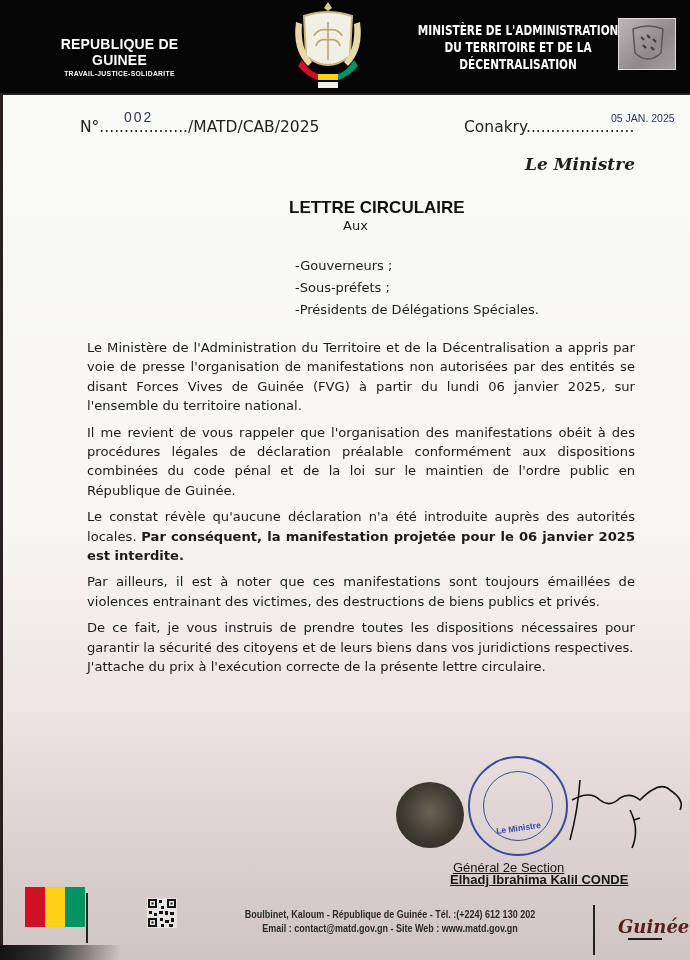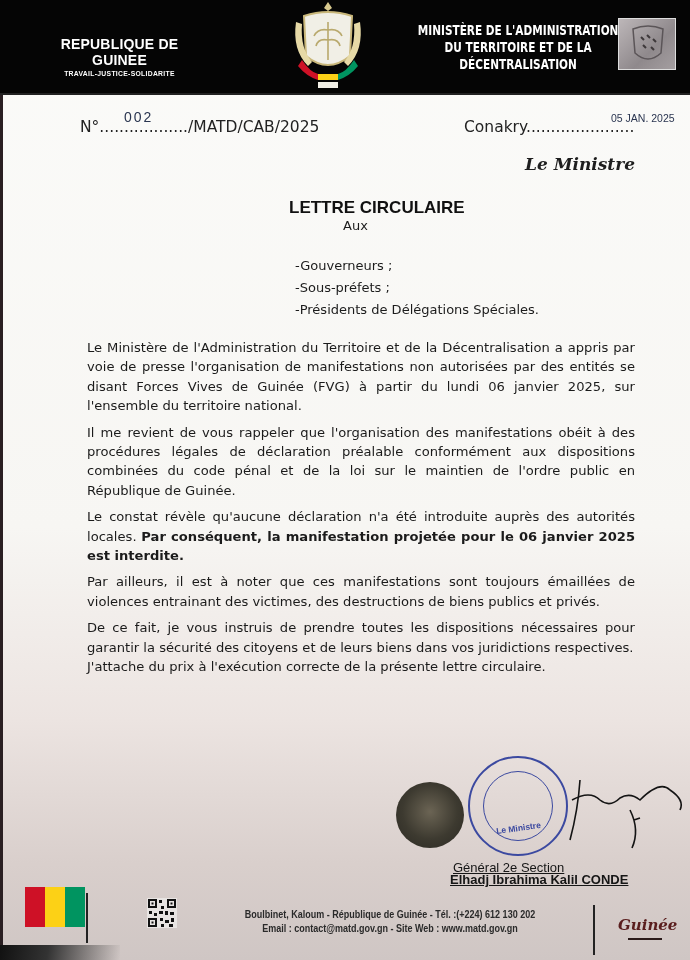--- a/index.html
+++ b/index.html
@@ -56,21 +56,21 @@
   .sig-rank { position: absolute; left: 453px; top: 853px; font-family: "Liberation Sans", sans-serif; font-weight: normal; font-size: 13px; text-decoration: underline; color: #161616; margin-top: 7px; }
   .sig-name { position: absolute; left: 450px; top: 872px; font-family: "Liberation Sans", sans-serif; font-weight: bold; font-size: 13px; text-decoration: underline; color: #161616; }
 
   
   .flag { position: absolute; left: 25px; top: 887px; width: 60px; height: 40px; display: flex; }
   .flag span { flex: 1; }
   .vbar-1 { position: absolute; left: 86px; top: 893px; width: 2px; height: 50px; background: #222; }
   .qr { position: absolute; left: 147px; top: 898px; width: 30px; height: 30px; }
   .footer-text { position: absolute; left: 180px; top: 908px; width: 420px; text-align: center; font-family: "Liberation Sans", sans-serif; font-size: 10px; line-height: 14px; color: #2a2a2a; font-weight: bold; transform: scaleX(0.9); transform-origin: center; }
   .vbar-2 { position: absolute; left: 593px; top: 905px; width: 2px; height: 50px; background: #222; }
-  .brand-logo { position: absolute; left: 618px; top: 916px; font-family: "DejaVu Serif", serif; font-style: italic; font-weight: bold; font-size: 15px; color: #5a1e1e; }
+  .brand-logo { position: absolute; left: 618px; top: 916px; font-family: "DejaVu Serif", serif; font-style: italic; font-weight: bold; font-size: 18px; color: #5a1e1e; }
   .brand-logo::after { content: ""; position: absolute; left: 10px; top: 22px; width: 34px; height: 2px; background: #2a1a1a; }
   .bottom-dark { position: absolute; left: 0; top: 945px; width: 120px; height: 15px; background: linear-gradient(100deg, #111 0%, #333 40%, transparent 100%); }
 </style>
 </head>
 <body>
 
 <div class="page">
 
   <div class="header">
     <div class="rep-block">

